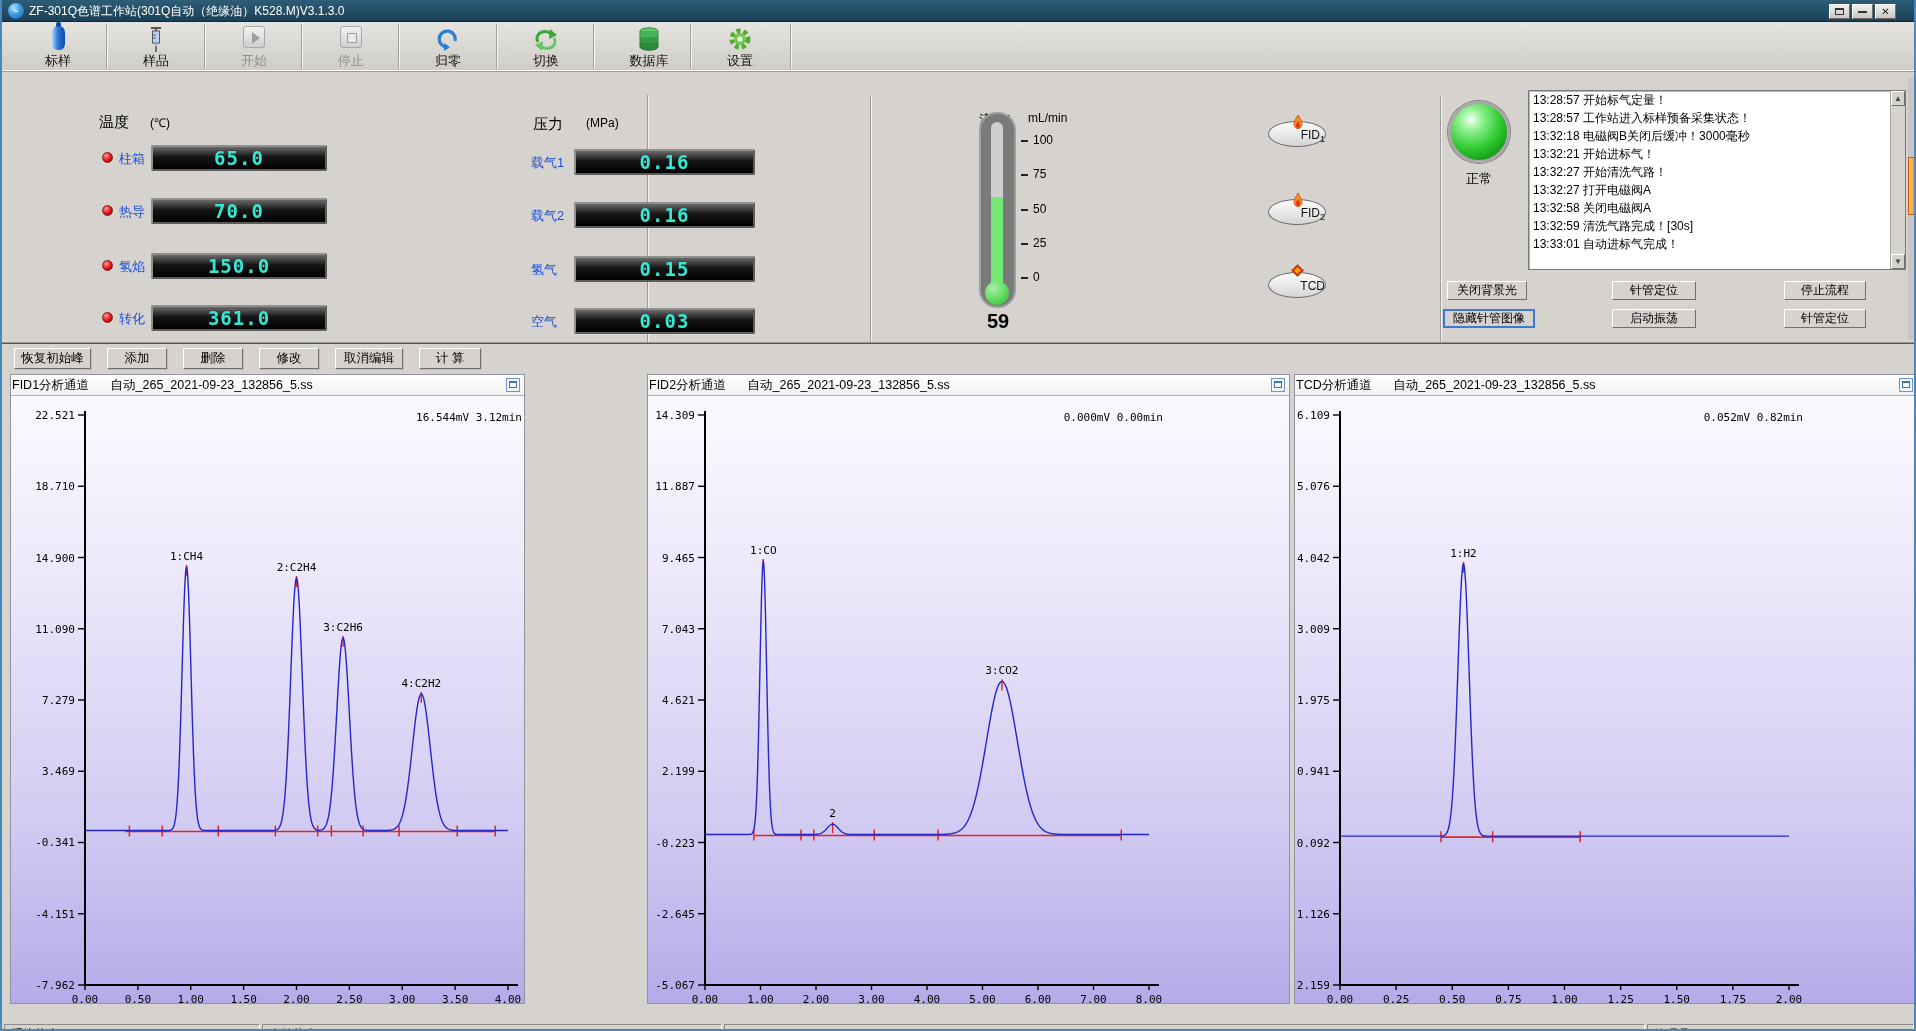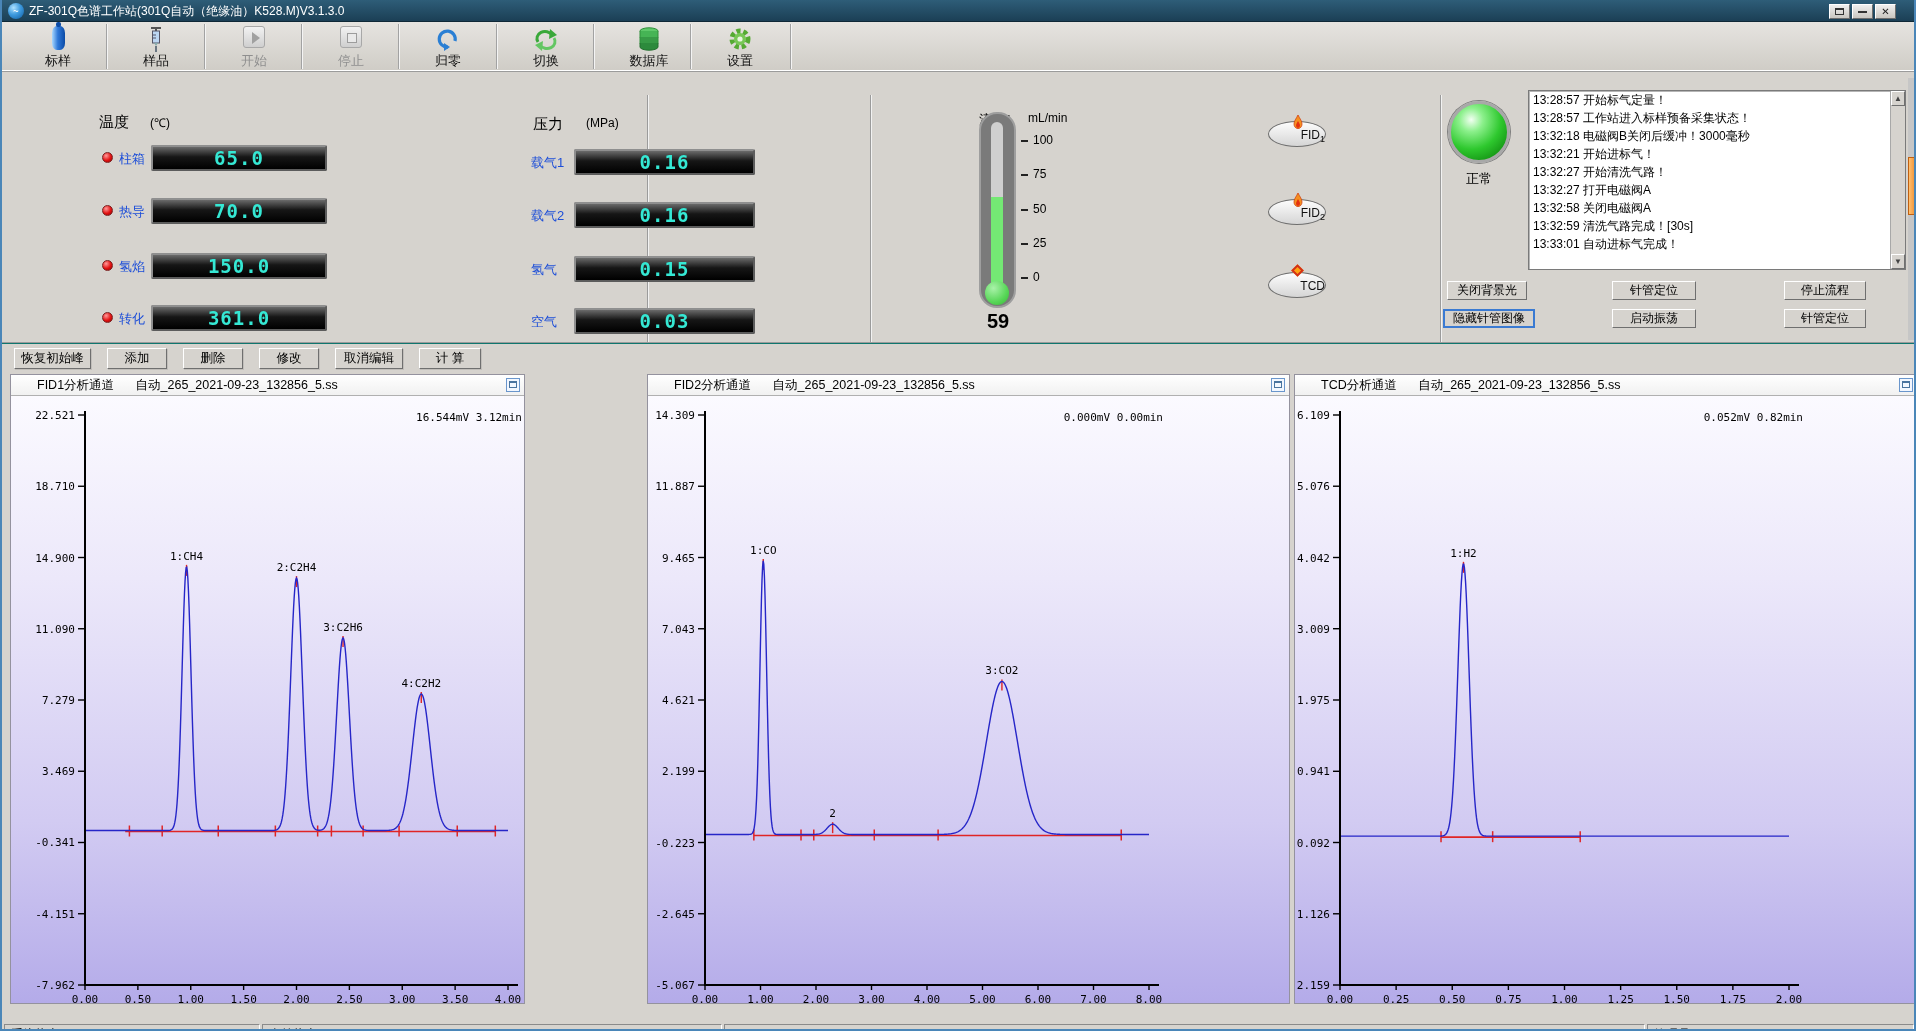--- a/index.html
+++ b/index.html
@@ -93,21 +93,21 @@
   
   .editbar { position:absolute; left:0; top:343px; width:100%; height:29px; background:#d6d3ce;
              border-top:1px solid #0f766e; box-shadow:0 -1px 0 #9b9b9b; }
   .ebtn { position:absolute; top:4px; height:21px; background:#d6d3ce; border:1px solid; border-color:#fff #6f6f6f #6f6f6f #fff;
           box-shadow:1px 1px 0 #3c3c3c22; font-size:12.5px; text-align:center; line-height:19px; }
 
   
   .chart-panel { position:absolute; top:374px; height:630px; border:1px solid #94929e; background:#fff; }
   .chart-header { position:relative; height:21px; background:linear-gradient(#ffffff,#f1f1f1);
                   border-bottom:1px solid #b0b0b0; font-size:12.5px; line-height:21px; color:#000; white-space:nowrap; }
-  .ch-name { margin-left:26px;text-align:right; }
+  .ch-name { margin-left:1px;text-align:right; }
   .ch-file { margin-left:18px; }
   .maxicon { position:absolute; right:4px; top:3px; width:14px; height:14px; border:1px solid #6a96cc; background:#f2f7ff; }
   .maxicon span { display:block; margin:2px auto 0; width:8px; height:7px; border:1px solid #49749f; border-top:2px solid #49749f; }
   .chart-body { position:relative; height:607px;
                 background:linear-gradient(180deg,#fbfaff 0%,#ece8fa 30%,#d2cbf2 70%,#b4abe9 100%); }
   svg.plot text.tick { font-family:"DejaVu Sans Mono", monospace; font-size:11px; fill:#000; }
   svg.plot text.plabel { font-family:"DejaVu Sans Mono", monospace; font-size:11px; fill:#000; }
 
   
   .statusbar { position:absolute; left:0; top:1006px; width:100%; height:23px; background:#d6d3ce; }

